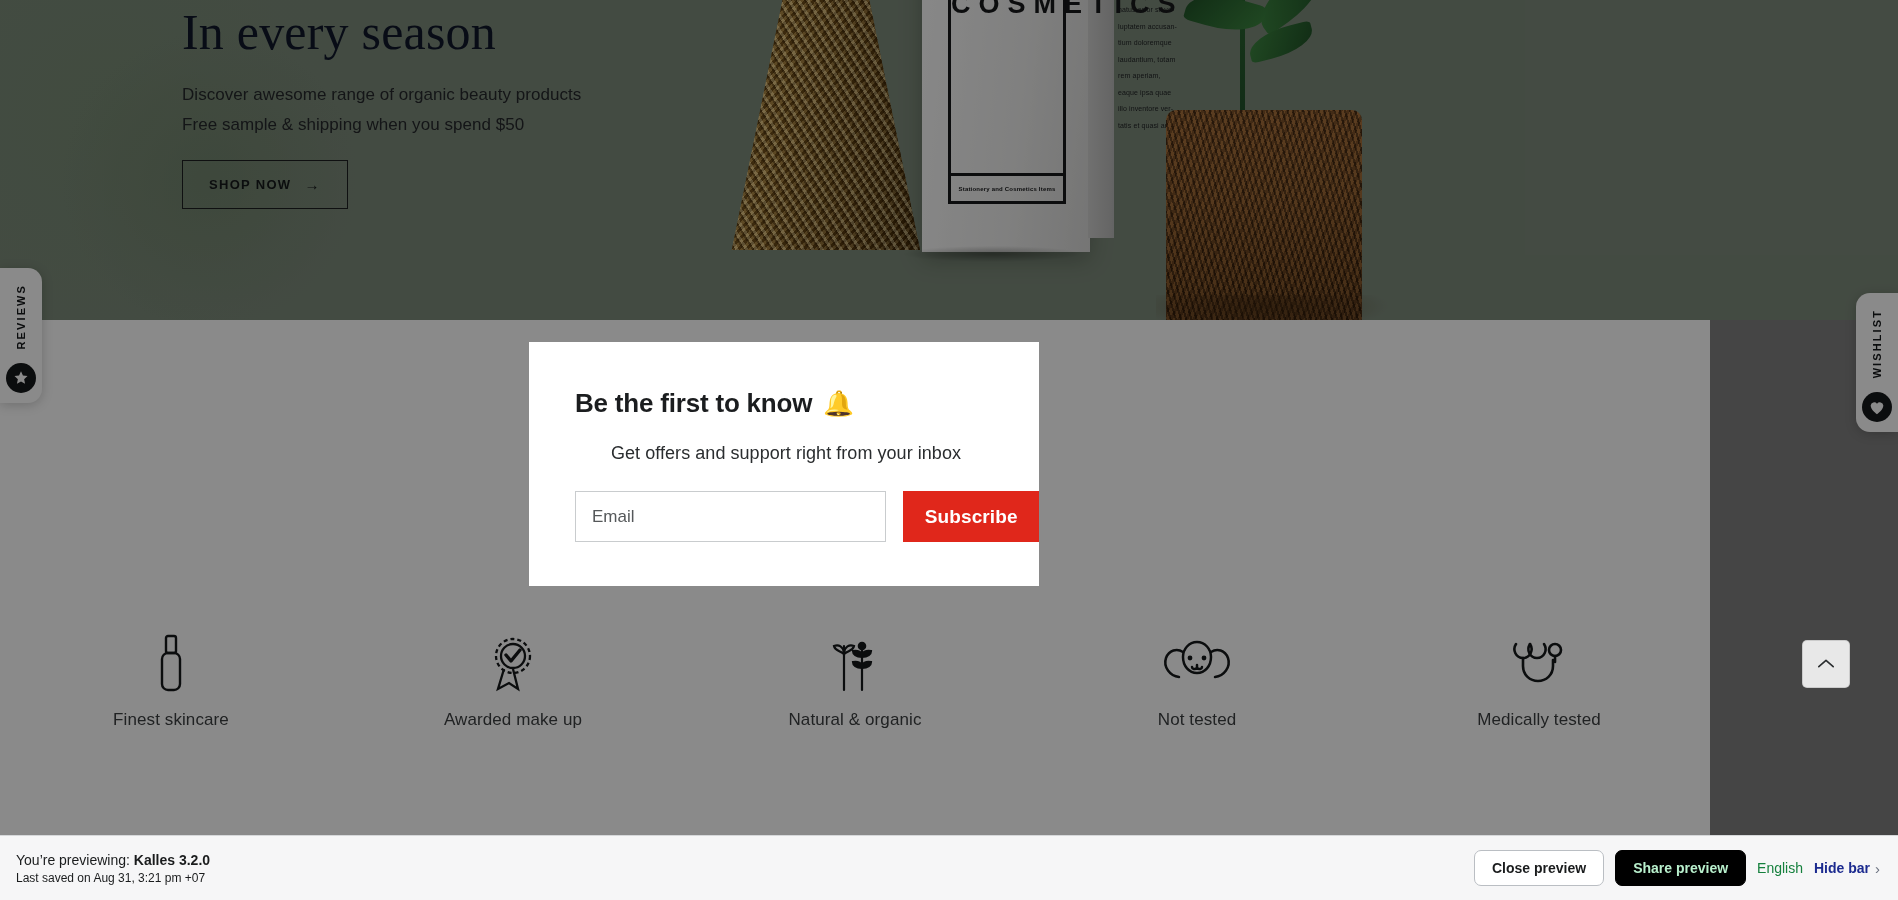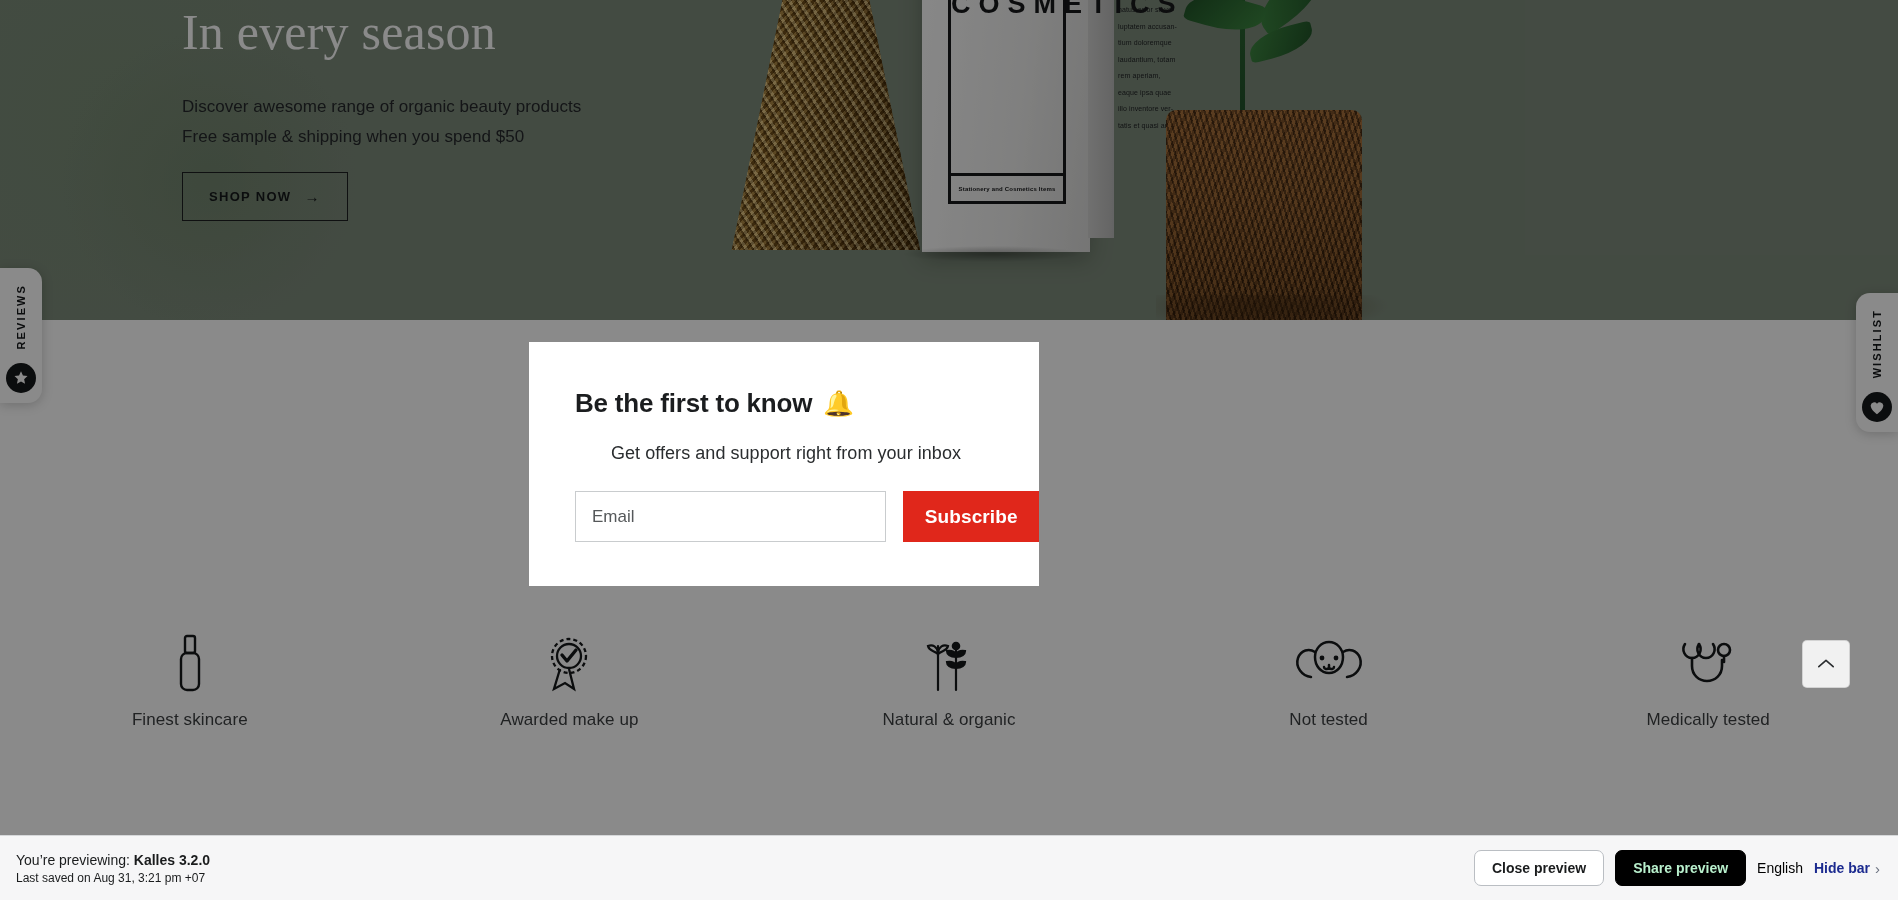--- a/index.html
+++ b/index.html
@@ -25,26 +25,26 @@
     transform: rotate(-18deg);
   }
   .hero-leafwash2 {
     position: absolute; left: 60px; top: 30px; width: 300px; height: 300px;
     background: radial-gradient(ellipse at 50% 50%, rgba(108,128,104,.55) 0%, rgba(125,139,123,0) 70%);
     transform: rotate(26deg);
   }
   .hero-inner { position: absolute; left: 182px; top: 0; width: 700px; }
   .hero-title {
     font-family: "Liberation Serif", serif;
-    font-size: 50px; font-weight: 400; color: #ffffff;
+    font-size: 50px; font-weight: 400; color: #0f172a;
     line-height: 1.15; letter-spacing: .2px;
     margin-top: 4px;
   }
   .hero-sub {
-    font-size: 17px; color: #25282b; line-height: 1.78; margin-top: 30px;
+    font-size: 17px; color: #25282b; line-height: 1.78; margin-top: 18px;
     letter-spacing: .05px;
   }
   .hero-btn {
     display: inline-flex; align-items: center; gap: 13px;
     margin-top: 20px;
     border: 1px solid #1c1f21; background: transparent;
     padding: 16px 26px;
     font-size: 13px; font-weight: 600; letter-spacing: 1.3px;
     color: #15181a; cursor: pointer;
     font-family: "Liberation Sans", sans-serif;
@@ -114,21 +114,21 @@
     background: linear-gradient(180deg,#2d6a33,#20502a); border-radius: 3px;
   }
   .leaf {
     position: absolute; width: 78px; height: 34px;
     background: linear-gradient(120deg,#3f8a42,#1e5026);
     border-radius: 70% 10% 70% 10%;
   }
 
   
   .body-area {
-    position: absolute; left: 0; top: 320px; width: 1898px; height: 580px;
+    position: absolute; left: 0; top: 320px; width: 1710px; height: 580px;
     background: #ffffff;
   }
   .features {
     position: absolute; left: 0; right: 0; top: 310px;
     display: flex;
   }
   .feature { flex: 1; display: flex; flex-direction: column; align-items: center; }
   .feature .ficon { height: 62px; display: flex; align-items: flex-end; justify-content: center; }
   .feature .flabel {
     margin-top: 18px; font-size: 17px; color: #3c3f41; letter-spacing: .1px;
@@ -205,21 +205,21 @@
   .pb-line2 { font-size: 12px; color: #1a1c1d; }
   .pb-right { display: flex; align-items: center; gap: 11px; }
   .pb-btn {
     height: 36px; padding: 12px 17px; border-radius: 7px; cursor: pointer;
     font-size: 14px; font-weight: 600;
     font-family: "Liberation Sans", sans-serif;
     display: flex; align-items: center;
   }
   .pb-close { background: #fff; border: 1px solid #babec3; color: #1a1c1d; }
   .pb-share { background: #000; border: 1px solid #000; color: #b9f0cd; }
-  .pb-lang { font-size: 14px; color: #000000; }
+  .pb-lang { font-size: 14px; color: #15803d; }
   .pb-hide {
     display: flex; align-items: center; gap: 5px;
     font-size: 14px; font-weight: 700; color: #1b2a8f; cursor: pointer;
   }
   .pb-hide .chev { color: #6b7280; font-weight: 400; font-size: 15px; }
 </style>
 </head>
 <body>
 
 <div id="canvas">

